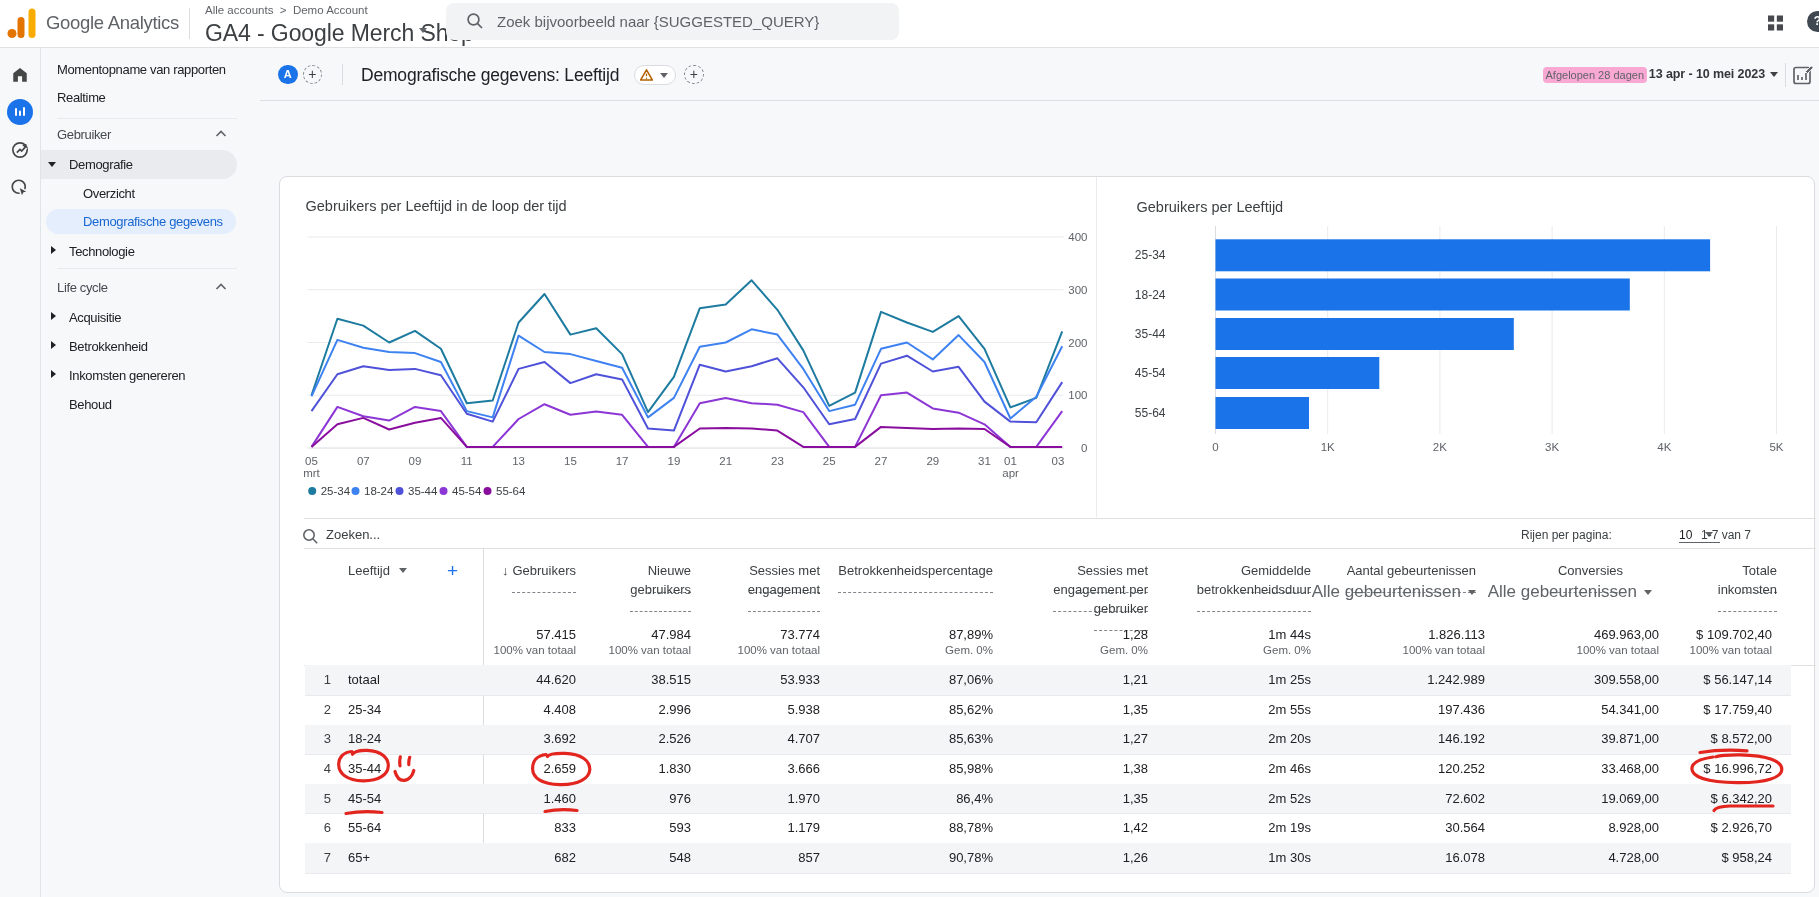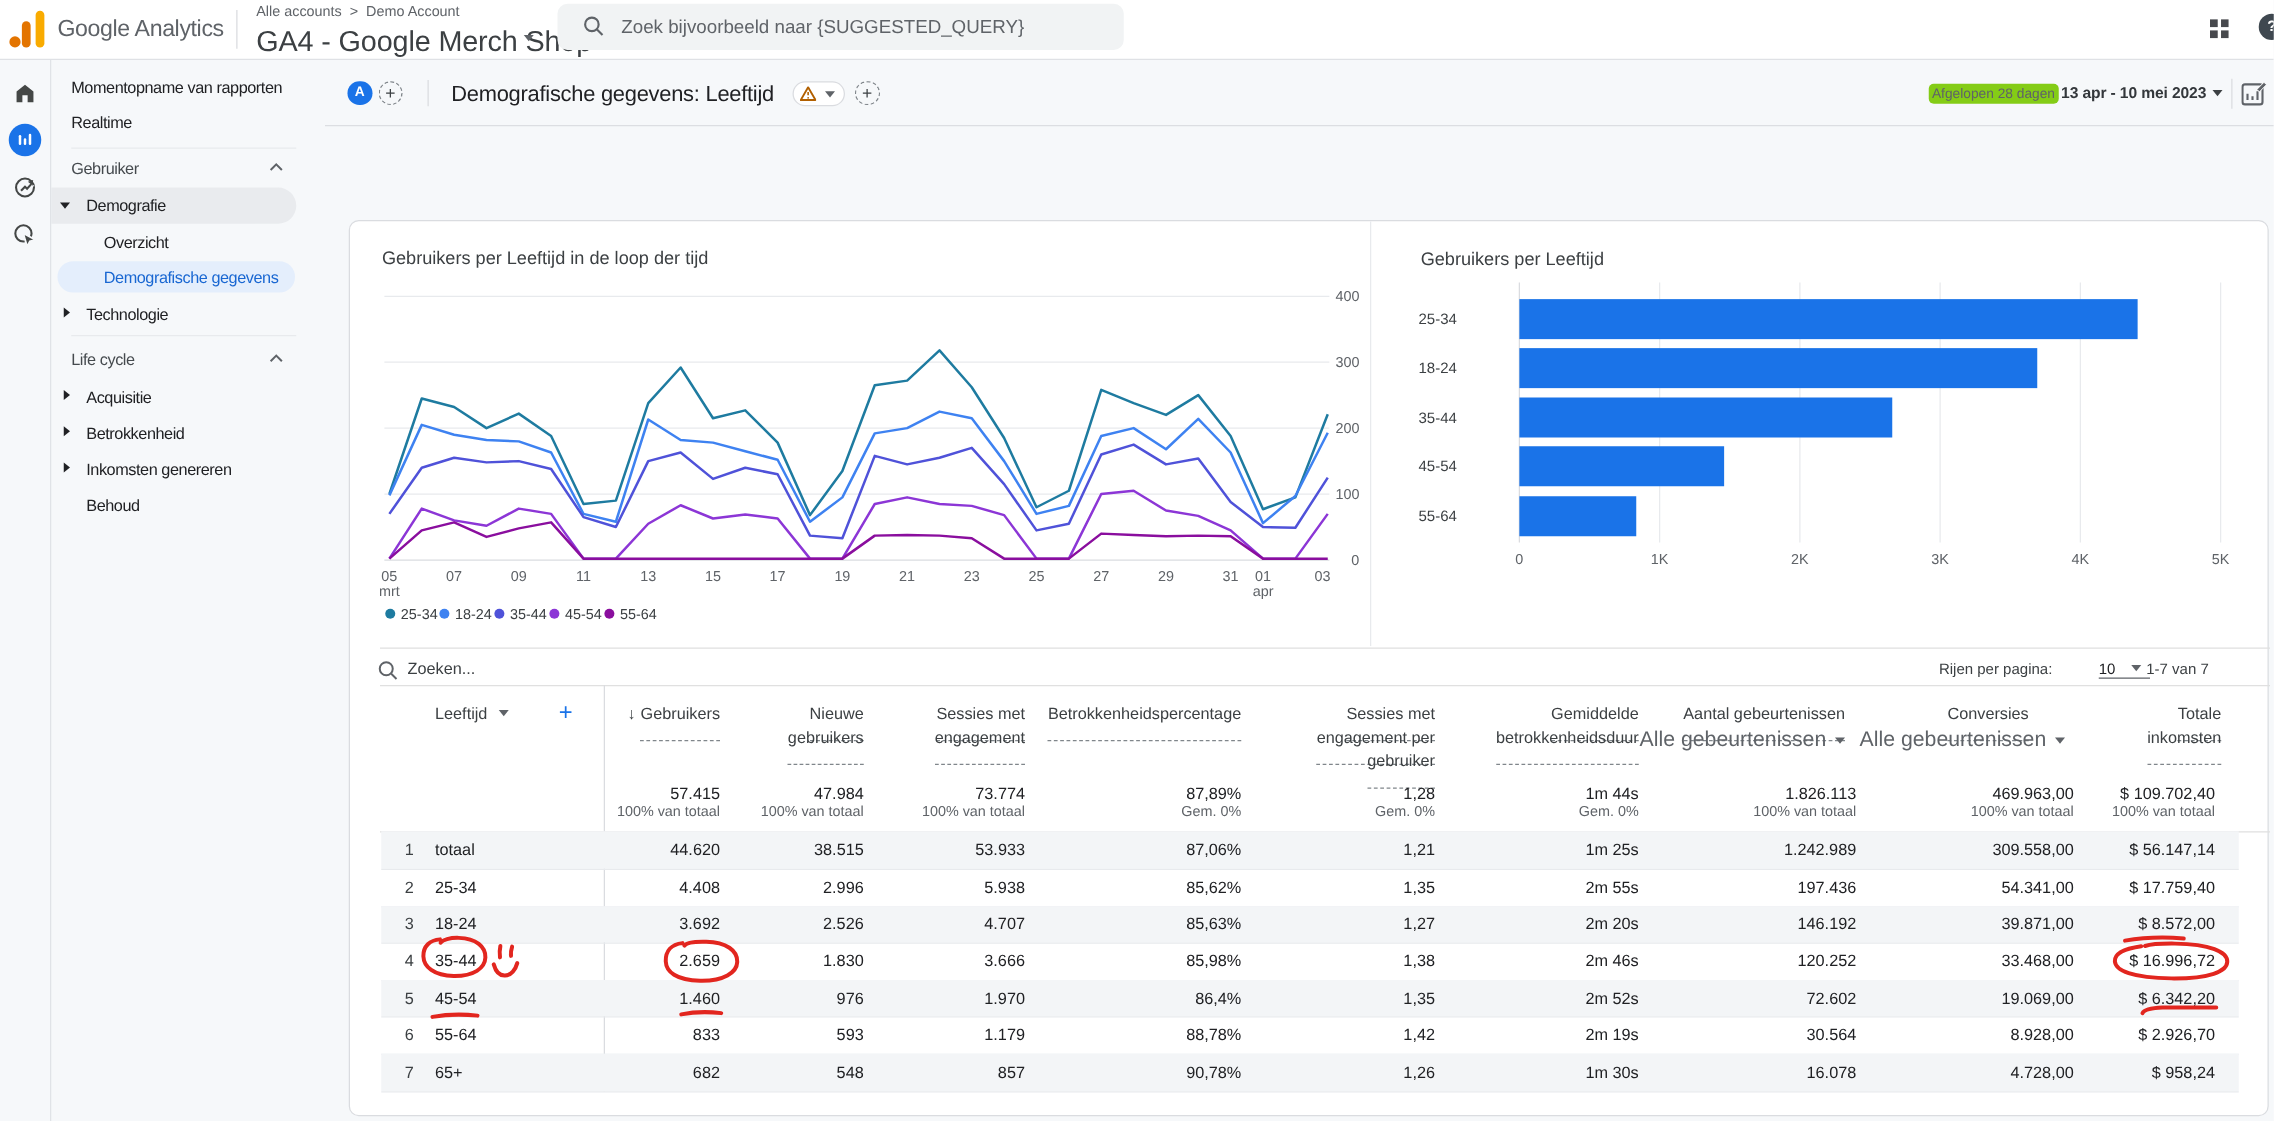--- a/index.html
+++ b/index.html
@@ -111,21 +111,21 @@
 <div style="position:absolute;left:342px;top:64px;width:1px;height:21px;background:#dadce0"></div>
 <div style="position:absolute;left:361px;top:65px;font-size:17.5px;color:#202124;letter-spacing:-0.2px">Demografische gegevens: Leeftijd</div>
 <div style="position:absolute;left:634px;top:64.5px;width:42px;height:20px;background:#fff;border:1px solid #dadce0;border-radius:11px"></div>
 <svg style="position:absolute;left:640px;top:69px" width="13" height="12" viewBox="0 0 13 12">
     <path d="M6.5 0.8 L12.4 11 L0.6 11 Z" fill="none" stroke="#b26000" stroke-width="1.5" stroke-linejoin="round"></path>
     <line x1="6.5" y1="4.6" x2="6.5" y2="7.2" stroke="#b26000" stroke-width="1.3"></line>
     <circle cx="6.5" cy="9.2" r="0.7" fill="#b26000"></circle>
   </svg>
 <div class="caret" style="left:660px;top:73px;border-top-color:#5f6368"></div>
 <div class="dashc" style="left:684px;top:64.5px">+</div>
-<div style="position:absolute;right:172px;top:67px;height:16px;background:#84cc16;border-radius:4px;font-size:11px;color:#5f6368;line-height:16px;padding:0 3px;white-space:nowrap">Afgelopen 28 dagen</div>
+<div style="position:absolute;right:172px;top:67px;height:16px;background:#f9a8d4;border-radius:4px;font-size:11px;color:#5f6368;line-height:16px;padding:0 3px;white-space:nowrap">Afgelopen 28 dagen</div>
 <div style="position:absolute;left:1545px;top:66.5px;width:220px;text-align:right;font-size:12.5px;font-weight:600;color:#33373b;letter-spacing:-0.1px;white-space:nowrap">13 apr - 10 mei 2023</div>
 <div class="caret" style="left:1770px;top:71.5px;border-top-color:#3c4043"></div>
 <div style="position:absolute;left:1785px;top:63px;width:1px;height:24px;background:#dadce0"></div>
 <svg style="position:absolute;left:1793px;top:66px" width="20" height="19" viewBox="0 0 20 19">
     <rect x="1" y="1.5" width="16" height="16" rx="2" fill="none" stroke="#5f6368" stroke-width="1.7"></rect>
     <g stroke="#5f6368" stroke-width="1.7">
       <line x1="5" y1="14" x2="5" y2="9"></line>
       <line x1="9" y1="14" x2="9" y2="11"></line>
       <line x1="13" y1="14" x2="13" y2="7"></line>
     </g>
@@ -202,24 +202,24 @@
 <text x="1384.3" y="274" font-size="11.5" fill="#5f6368" text-anchor="middle">4K</text>
 <text x="1496.5" y="274" font-size="11.5" fill="#5f6368" text-anchor="middle">5K</text>
 <text x="25.5" y="34" font-size="14.5" fill="#3c4043">Gebruikers per Leeftijd in de loop der tijd</text>
 </svg>
 <div class="hline" style="left:24.5px;top:340.5px;width:1512px"></div>
 <svg style="position:absolute;left:22.5px;top:351.0px" width="17" height="17" viewBox="0 0 17 17">
       <circle cx="7" cy="7" r="5.2" fill="none" stroke="#5f6368" stroke-width="1.6"></circle>
       <line x1="11" y1="11" x2="15.2" y2="15.2" stroke="#5f6368" stroke-width="1.6"></line>
     </svg>
 <div class="t13" style="left:46.5px;top:350.0px;color:#3c4043">Zoeken...</div>
-<div class="t12" style="left:1241.5px;top:350.5px;width:151px;text-align:center;color:#3c4043">Rijen per pagina:</div>
+<div class="t12" style="left:1241.5px;top:350.5px;width:151px;text-align:left;color:#3c4043">Rijen per pagina:</div>
 <div class="t12" style="left:1399.5px;top:350.5px;width:41px;color:#202124;border-bottom:1px solid #5f6368;height:15px">10</div>
 <div class="caret" style="left:1425.5px;top:355.0px"></div>
-<div class="t12" style="left:1421.5px;top:350.5px;width:82px;text-align:center;color:#3c4043">1-7 van 7</div>
+<div class="t12" style="left:1421.5px;top:350.5px;width:82px;text-align:left;color:#3c4043">1-7 van 7</div>
 <div class="hline" style="left:24.5px;top:371.0px;width:1512px"></div>
 <div style="position:absolute;left:203.0px;top:371.0px;width:1px;height:325px;background:#dadce0"></div>
 <div class="t13" style="left:68.5px;top:385.5px;color:#3c4043">Leeftijd</div>
 <div class="caret" style="left:119.5px;top:391.0px"></div>
 <div style="position:absolute;left:167.5px;top:383.0px;font-size:19px;color:#1a73e8">+</div>
 <div class="hdr" style="left:-23.5px;top:385.5px;width:320px"><span style="margin-right:4px">↓</span><span class="dash">Gebruikers</span></div>
 <div class="hdr" style="left:91.5px;top:385.5px;width:320px"><span class="dash">Nieuwe</span></div>
 <div class="hdr" style="left:91.5px;top:404.5px;width:320px"><span class="dash">gebruikers</span></div>
 <div class="hdr" style="left:220.5px;top:385.5px;width:320px"><span class="dash">Sessies met</span></div>
 <div class="hdr" style="left:220.5px;top:404.5px;width:320px"><span class="dash">engagement</span></div>

